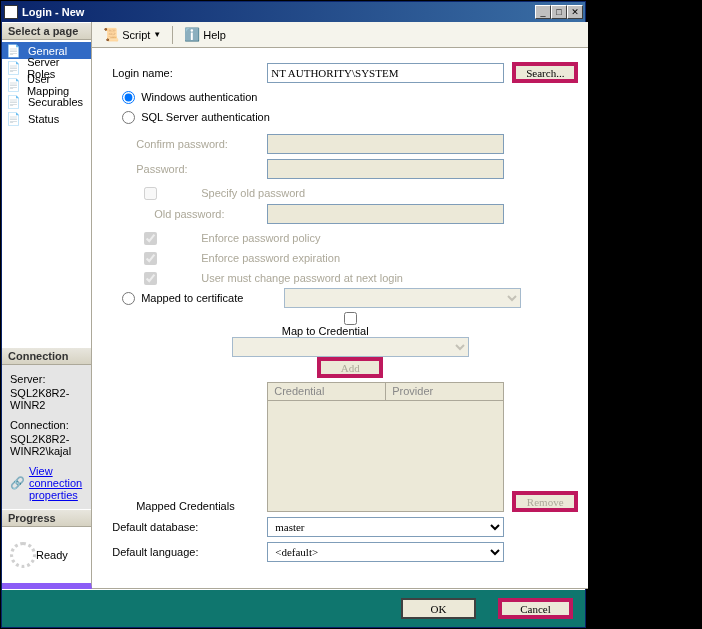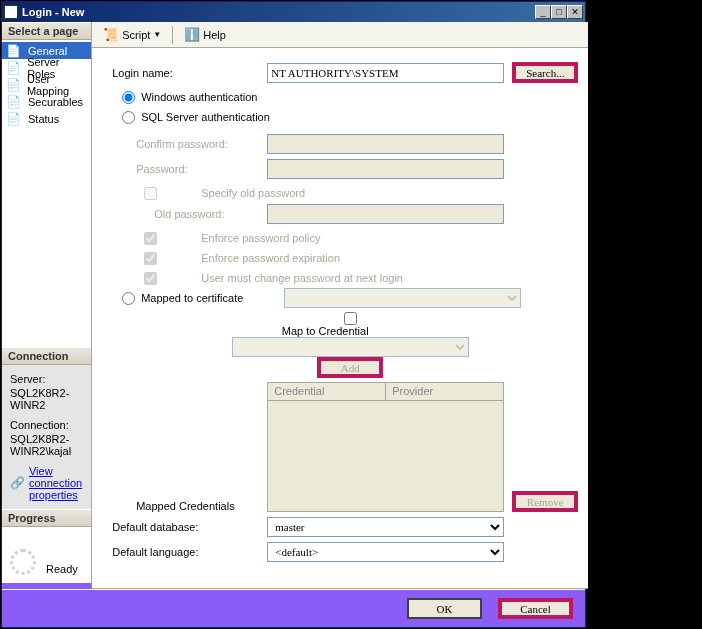--- a/index.html
+++ b/index.html
@@ -17,21 +17,21 @@
 .side-list { padding: 2px 0; flex: 0 0 auto; }
 .side-item { display: flex; align-items: center; height: 17px; padding: 0 4px; gap: 6px; cursor: pointer; }
 .side-item.selected { background: #316ac5; color: #fff; }
 .side-icon { width: 16px; height: 16px; display: inline-flex; align-items: center; justify-content: center; font-size: 12px; }
 .side-filler { flex: 1; background: #fff; }
 .connection-body { padding: 8px; background: #e5e5e5; font-size: 11px; }
 .connection-body .label { color: #000; margin-bottom: 2px; }
 .connection-body .value { color: #000; margin-bottom: 8px; }
 .link-row { display: flex; align-items: center; gap: 4px; }
 .link { color: #0000ee; text-decoration: underline; cursor: pointer; }
-.progress-body { padding: 8px; background: #fff; display: flex; align-items: flex-end; gap: 10px; }
+.progress-body { padding: 8px; background: #fff; display: flex; align-items: center; }
 .spinner { width: 26px; height: 26px; border-radius: 50%; border: 3px dotted #d0d0d0; }
 .main { flex: 1; background: #fff; display: flex; flex-direction: column; border-bottom: 1px solid #aca899; }
 .toolbar { height: 26px; border-bottom: 1px solid #aca899; display: flex; align-items: center; padding: 0 6px; gap: 4px; background: #f5f4ec; }
 .tool-btn { display: flex; align-items: center; height: 20px; padding: 0 4px; gap: 3px; cursor: pointer; border: 1px solid transparent; }
 .tool-icon { width: 16px; height: 16px; display: inline-flex; align-items: center; justify-content: center; font-size: 13px; }
 .dropdown-arrow { font-size: 8px; color: #000; }
 .separator { width: 1px; height: 18px; background: #aca899; margin: 0 2px; }
 .form-area { padding: 14px 10px 10px 20px; flex: 1; overflow: auto; }
 .form-row { display: flex; align-items: center; margin-bottom: 4px; min-height: 21px; }
 .lbl { width: 155px; color: #000; }
@@ -46,21 +46,21 @@
 .btn { height: 21px; padding: 0 10px; background: #ece9d8; border: 4px solid #be185d; cursor: pointer; min-width: 66px; font-family: Tahoma; font-size: 11px; }
 .btn:disabled { color: #aca899; }
 .radio-row, .check-row { display: flex; align-items: center; gap: 6px; padding-left: 10px; min-height: 20px; }
 .check-row.indent1 { padding-left: 32px; gap: 44px; }
 input[type=radio], input[type=checkbox] { width: 13px; height: 13px; margin: 0; }
 .cred-list { border: 1px solid #aca899; background: #ece9d8; width: 237px; height: 130px; }
 .cred-header { display: flex; background: #ece9d8; height: 18px; }
 .cred-col { flex: 1; border-right: 1px solid #aca899; border-bottom: 1px solid #aca899; padding: 2px 6px; background: #ece9d8; color: #888; }
 .cred-col:last-child { border-right: none; }
 .cred-body-area { height: 110px; }
-.bottom-bar { height: 38px; display: flex; align-items: center; justify-content: flex-end; padding: 0 12px; gap: 16px; background: #8b5cf6; border-top: 1px solid #fff; }
+.bottom-bar { height: 38px; display: flex; align-items: center; justify-content: flex-end; padding: 0 12px; gap: 22px; background: #0f766e; border-top: 1px solid #fff; }
 .bottom-bar .btn { min-width: 75px; }
 .spacer { height: 6px; }
 .top-align { align-items: flex-end; }
 .top-align .lbl { padding-top: 2px; }
 </style>
 </head>
 <body>
 
 <div class="window">
   <div class="titlebar">

